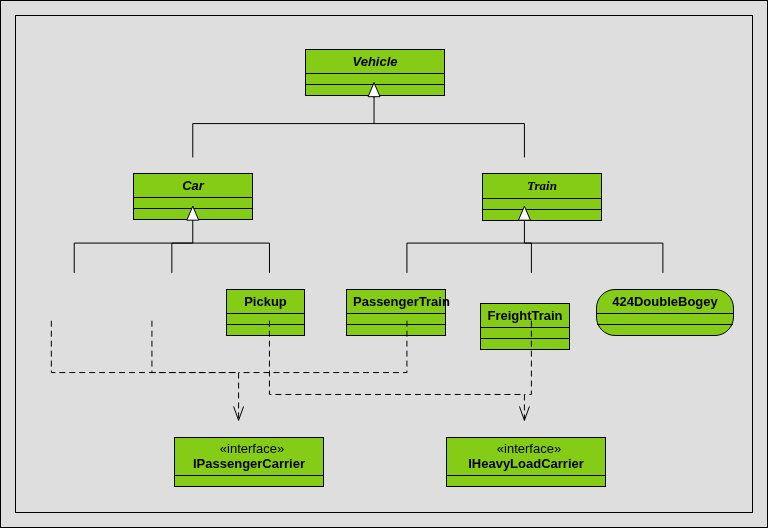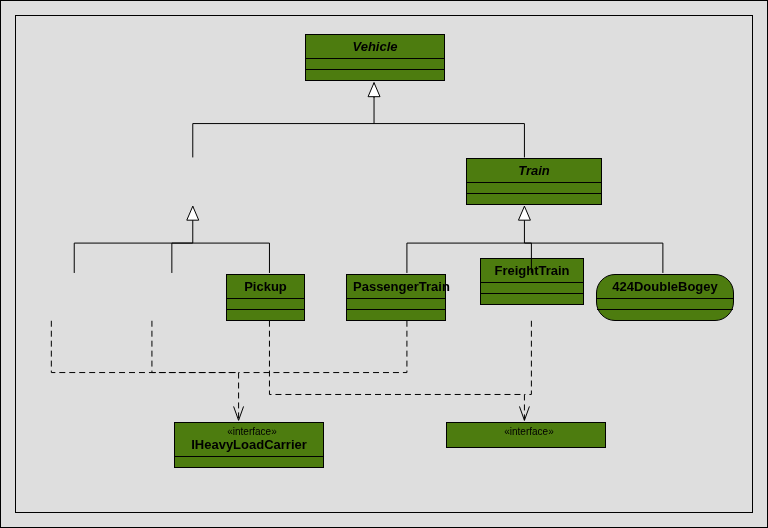--- a/index.html
+++ b/index.html
@@ -20,41 +20,42 @@
     position: absolute;
     left: 14px;
     top: 14px;
     right: 14px;
     bottom: 14px;
     background: #dedede;
     border: 1px solid #000;
   }
   .cls {
     position: absolute;
-    background: #4d7c0f;
+    background: #84cc16;
     border: 1px solid #000;
     box-sizing: border-box;
+    margin-top: 15px;
   }
   .cls .name {
     text-align: center;
     padding: 4px 6px;
     border-bottom: 1px solid #000;
     font-size: 13px;
     font-weight: bold;
     white-space: nowrap;
   }
   .cls .name.italic { font-style: italic; }
   .cls .sect {
     border-bottom: 1px solid #000;
     min-height: 10px;
   }
   .cls .sect:last-child { border-bottom: none; }
   .cls .stereo {
     text-align: center;
-    font-size: 10px;
+    font-size: 13px;
     padding: 3px 4px 0 10px;
   }
   .cls .iname {
     text-align: center;
     font-weight: bold;
     font-size: 13px;
     padding: 0 6px 4px 6px;
     border-bottom: 1px solid #000;
   }
   .cls .isect {
@@ -73,61 +74,67 @@
 
 <div class="canvas">
   <div class="inner">
 
     <div class="cls" style="left:289px; top:18px; width:140px;">
       <div class="name italic">Vehicle</div>
       <div class="sect"></div>
       <div class="sect"></div>
     </div>
 
+    <div class="cls" style="left:117px; top:142px; width:120px;">
+      <div class="name italic">Car</div>
+      <div class="sect"></div>
+      <div class="sect"></div>
+    </div>
 
-    <div class="cls" style="left:450px; top:142px; width:136px;">
+    <div class="cls" style="left:466px; top:142px; width:120px;font-family:Liberation Serif, serif;">
       <div class="name italic">Train</div>
       <div class="sect"></div>
       <div class="sect"></div>
     </div>
 
 
 
     <div class="cls" style="left:210px; top:258px; width:79px;">
       <div class="name">Pickup</div>
       <div class="sect"></div>
       <div class="sect"></div>
     </div>
 
     <div class="cls" style="left:330px; top:258px; width:100px;">
       <div class="name">PassengerTrain</div>
       <div class="sect"></div>
       <div class="sect"></div>
     </div>
 
-    <div class="cls" style="left:464px; top:242px; width:104px;">
+    <div class="cls" style="left:464px; top:272px; width:90px;">
       <div class="name">FreightTrain</div>
       <div class="sect"></div>
       <div class="sect"></div>
     </div>
 
     <div class="cls" style="left:580px; top:258px; width:138px;border-radius:19px;">
       <div class="name">424DoubleBogey</div>
       <div class="sect"></div>
       <div class="sect"></div>
     </div>
 
     <div class="cls" style="left:158px; top:406px; width:150px;">
       <div class="stereo">«interface»</div>
-      <div class="iname">IHeavyLoadCarrier</div>
+      <div class="iname">IPassengerCarrier</div>
       <div class="isect"></div>
     </div>
 
     <div class="cls" style="left:430px; top:406px; width:160px;">
       <div class="stereo">«interface»</div>
+      <div class="iname">IHeavyLoadCarrier</div>
       <div class="isect"></div>
     </div>
 
     <svg viewBox="0 0 738 498">
       <defs>
         <marker id="gen" markerWidth="16" markerHeight="14" refX="15" refY="7" orient="auto" markerUnits="userSpaceOnUse">
           <path d="M1,1 L15,7 L1,13 Z" fill="#fff" stroke="#000" stroke-width="1"></path>
         </marker>
         <marker id="real" markerWidth="16" markerHeight="12" refX="15" refY="6" orient="auto" markerUnits="userSpaceOnUse">
           <path d="M1,1 L15,6 L1,11" fill="none" stroke="#000" stroke-width="1"></path>

